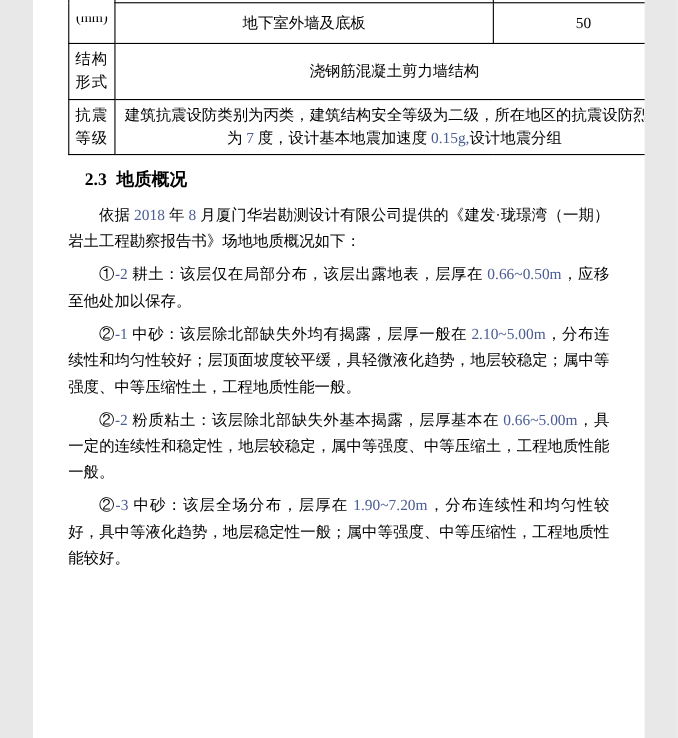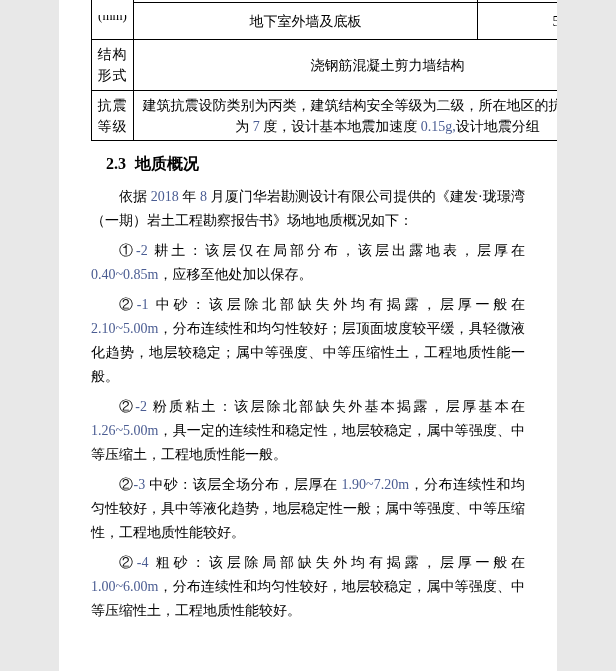--- a/index.html
+++ b/index.html
@@ -3,21 +3,21 @@
 <meta charset="utf-8">
 <style>
   :root{
     --ink:#000000;
     --latin:#4a5c92;
     --line:#000000;
     --paper:#ffffff;
   }
   html,body{margin:0;padding:0;background:#e8e8e8;}
   .page{
-    width:498px;height:671px;box-sizing:border-box;
+    width:556px;height:671px;box-sizing:border-box;
     margin:0 auto;background:var(--paper);color:var(--ink);
     padding:0 32px;overflow:hidden;position:relative;
     font-family:"Liberation Serif","DejaVu Serif",serif;
     font-size:14px;
   }
   table.spec-table{
     border-collapse:collapse;table-layout:fixed;
     width:550px;margin:0;
   }
   table.spec-table td{
@@ -84,19 +84,18 @@
         <td colspan="2" class="seismic-cell">建筑抗震设防类别为丙类，建筑结构安全等级为二级，所在地区的抗震设防烈度为 <span class="latin">7</span> 度，设计基本地震加速度 <span class="latin">0.15g,</span>设计地震分组</td>
       </tr>
     </tbody>
   </table>
 
   <h2 class="sec">
     <span class="num">2.3</span><span>地质概况</span>
   </h2>
 
   <p class="para">依据 <span class="latin">2018</span> 年 <span class="latin">8</span> 月厦门华岩勘测设计有限公司提供的《建发·珑璟湾（一期）岩土工程勘察报告书》场地地质概况如下：</p>
-  <p class="para">①<span class="latin">-2</span> 耕土：该层仅在局部分布，该层出露地表，层厚在 <span class="latin">0.40~0.85m</span>，应移至他处加以保存。</p>
+  <p class="para">①<span class="latin">-2</span> 耕土：该层仅在局部分布，该层出露地表，层厚在 <span class="latin">0.66~0.50m</span>，应移至他处加以保存。</p>
   <p class="para">②<span class="latin">-1</span> 中砂：该层除北部缺失外均有揭露，层厚一般在 <span class="latin">2.10~5.00m</span>，分布连续性和均匀性较好；层顶面坡度较平缓，具轻微液化趋势，地层较稳定；属中等强度、中等压缩性土，工程地质性能一般。</p>
-  <p class="para">②<span class="latin">-2</span> 粉质粘土：该层除北部缺失外基本揭露，层厚基本在 <span class="latin">1.26~5.00m</span>，具一定的连续性和稳定性，地层较稳定，属中等强度、中等压缩土，工程地质性能一般。</p>
+  <p class="para">②<span class="latin">-2</span> 粉质粘土：该层除北部缺失外基本揭露，层厚基本在 <span class="latin">0.66~5.00m</span>，具一定的连续性和稳定性，地层较稳定，属中等强度、中等压缩土，工程地质性能一般。</p>
   <p class="para">②<span class="latin">-3</span> 中砂：该层全场分布，层厚在 <span class="latin">1.90~7.20m</span>，分布连续性和均匀性较好，具中等液化趋势，地层稳定性一般；属中等强度、中等压缩性，工程地质性能较好。</p>
-  <p class="para">②<span class="latin">-4</span> 粗砂：该层除局部缺失外均有揭露，层厚一般在 <span class="latin">1.00~6.00m</span>，分布连续性和均匀性较好，地层较稳定，属中等强度、中等压缩性土，工程地质性能较好。</p>
 
 </div>
 
 </body></html>

